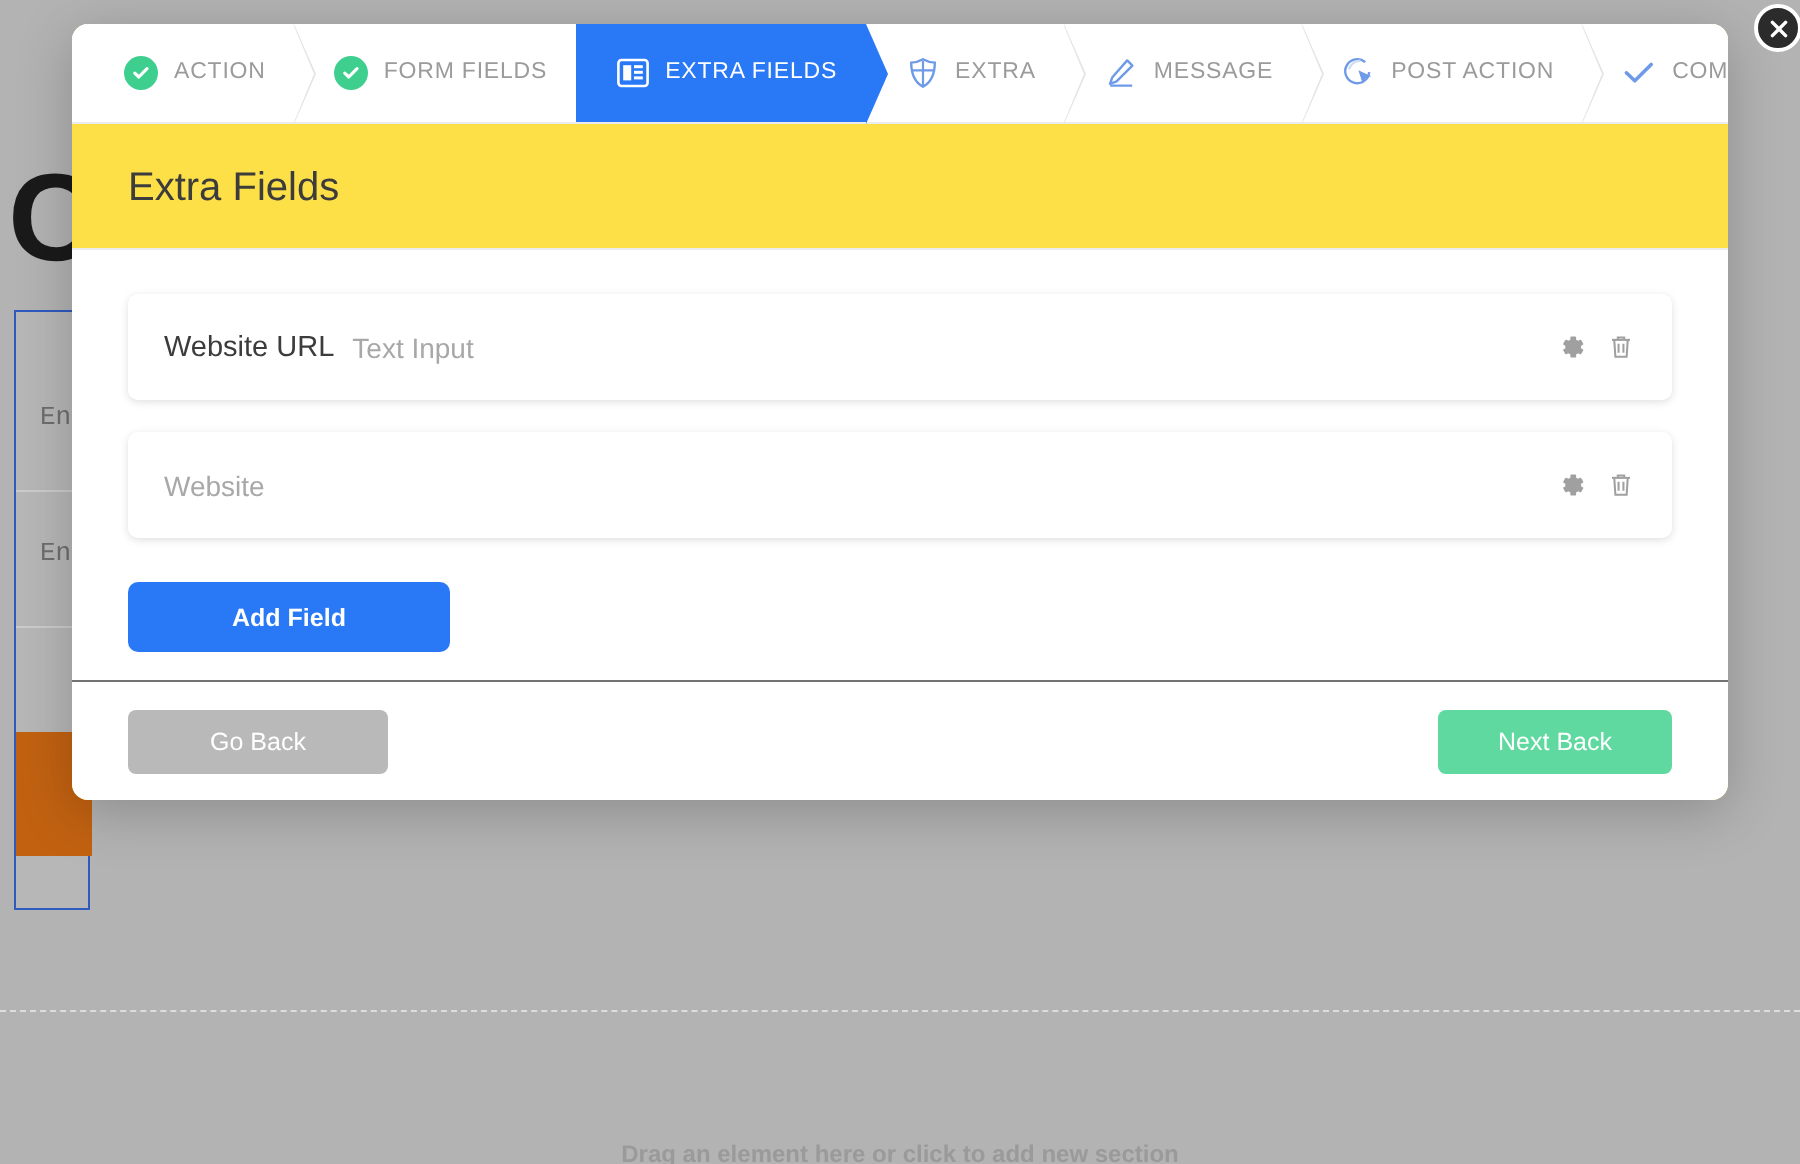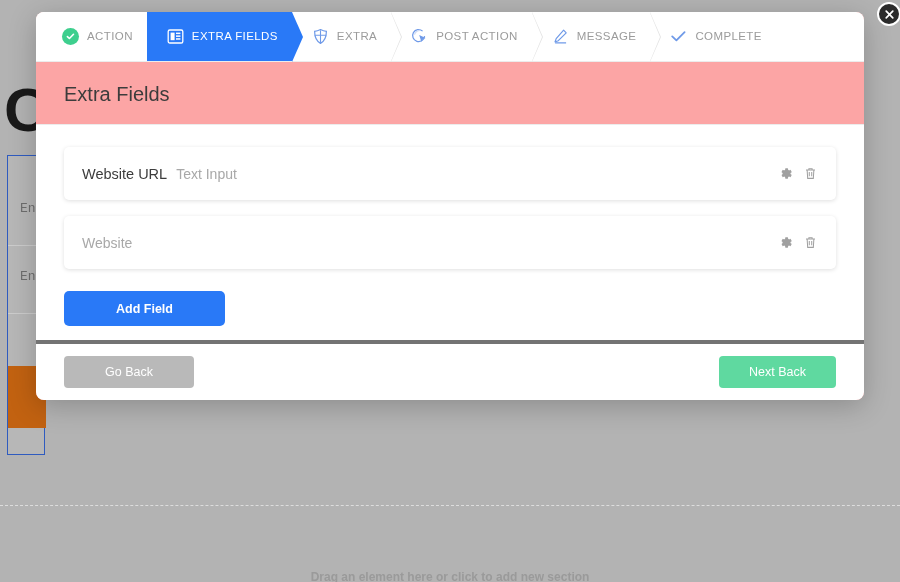--- a/index.html
+++ b/index.html
@@ -41,21 +41,21 @@
   .bg-bottom-text {
     position: absolute; left: 0; top: 570px; width: 900px;
     text-align: center; font-size: 12px; font-weight: 700;
     color: #9a9a9a; white-space: nowrap;
   }
 
   
   .modal {
     position: absolute; left: 36px; top: 12px;
     width: 828px; height: 388px;
-    background: #fca5a5; border-radius: 8px;
+    background: #fde047; border-radius: 8px;
     box-shadow: 0 6px 28px rgba(0,0,0,0.22);
     overflow: hidden; display: flex; flex-direction: column;
   }
   .close-btn {
     position: absolute; left: 877px; top: 2px;
     width: 24px; height: 24px; border-radius: 50%;
     background: #2b2b2b; color: #ffffff;
     display: flex; align-items: center; justify-content: center;
     font-size: 14px; line-height: 1; cursor: pointer; z-index: 20;
     border: 2px solid #ffffff;
@@ -127,21 +127,21 @@
     background: #2979f7; color: #ffffff;
     font-size: 12.5px; font-weight: 700;
     border: none; border-radius: 5px;
     width: 161px; height: 35px; cursor: pointer;
     margin-top: 6px;
   }
 
   
   .footer {
     flex: 0 0 auto; height: 60px;
-    border-top: 4px solid #737373;
+    border-top: 1px solid #737373;
     display: flex; align-items: center; justify-content: space-between;
     padding: 0 28px; background: #ffffff;
   }
   .btn-back {
     background: #b9b9b9; color: #ffffff;
     border: none; border-radius: 4px;
     width: 130px; height: 32px; font-size: 12.5px;
     cursor: pointer;
   }
   .btn-next {
@@ -176,20 +176,33 @@
             <path d="M2.4 5.6 L4.4 7.5 L8.5 3.3" fill="none" stroke="#fff" stroke-width="1.6" stroke-linecap="round" stroke-linejoin="round"></path>
           </svg>
         </span>
       </span>
       <span class="lbl">ACTION</span>
       <svg class="arrow" viewBox="0 0 11 50" preserveAspectRatio="none">
         <path d="M0 0 L11 25 L0 50 L0 49 L10 25 L0 1 Z" fill="#e4e4e4"></path>
       </svg>
     </div>
 
+    <div class="step">
+      <span class="icon-wrap">
+        <span class="check-circle">
+          <svg width="11" height="11" viewBox="0 0 11 11">
+            <path d="M2.4 5.6 L4.4 7.5 L8.5 3.3" fill="none" stroke="#fff" stroke-width="1.6" stroke-linecap="round" stroke-linejoin="round"></path>
+          </svg>
+        </span>
+      </span>
+      <span class="lbl">FORM FIELDS</span>
+      <svg class="arrow" viewBox="0 0 11 50" preserveAspectRatio="none">
+        <path d="M0 0 L11 25 L0 50 L0 49 L10 25 L0 1 Z" fill="#e4e4e4"></path>
+      </svg>
+    </div>
 
     <div class="step active">
       <span class="icon-wrap">
         <svg width="17" height="17" viewBox="0 0 17 17">
           <rect x="1.2" y="2" width="14.6" height="13" rx="1.6" fill="none" stroke="#fff" stroke-width="1.3"></rect>
           <rect x="3.6" y="4.6" width="4" height="7.6" fill="#fff"></rect>
           <rect x="9" y="4.6" width="4.4" height="1.5" fill="#fff"></rect>
           <rect x="9" y="7.4" width="4.4" height="1.5" fill="#fff"></rect>
           <rect x="9" y="10.2" width="4.4" height="1.5" fill="#fff"></rect>
         </svg>
@@ -210,39 +223,39 @@
       </span>
       <span class="lbl">EXTRA</span>
       <svg class="arrow" viewBox="0 0 11 50" preserveAspectRatio="none">
         <path d="M0 0 L11 25 L0 50 L0 49 L10 25 L0 1 Z" fill="#e4e4e4"></path>
       </svg>
     </div>
 
     <div class="step">
       <span class="icon-wrap">
         <svg width="17" height="17" viewBox="0 0 17 17">
+          <path d="M11.6 2.2 L14.2 4.8 L6.3 12.7 L3 13.9 L4.2 10.6 Z" fill="none" stroke="#6f9ae8" stroke-width="1.2" stroke-linejoin="round"></path>
+          <path d="M3.1 14.8 L14.1 14.8" stroke="#6f9ae8" stroke-width="1.2"></path>
+        </svg>
+      </span>
+      <span class="lbl">MESSAGE</span>
+      <svg class="arrow" viewBox="0 0 11 50" preserveAspectRatio="none">
+        <path d="M0 0 L11 25 L0 50 L0 49 L10 25 L0 1 Z" fill="#e4e4e4"></path>
+      </svg>
+    </div>
+
+    <div class="step">
+      <span class="icon-wrap">
+        <svg width="17" height="17" viewBox="0 0 17 17">
           <path d="M11.6 3.1 A6 6 0 1 0 13.6 8.1" fill="none" stroke="#6f9ae8" stroke-width="1.2"></path>
           <path d="M9.2 2.4 A6 6 0 0 0 3.5 6.6" fill="none" stroke="#cfdcf5" stroke-width="1.2"></path>
           <path d="M8.2 7.1 L14.6 10.1 L11.6 11.1 L10.4 14 Z" fill="#6f9ae8"></path>
         </svg>
       </span>
       <span class="lbl">POST ACTION</span>
-      <svg class="arrow" viewBox="0 0 11 50" preserveAspectRatio="none">
-        <path d="M0 0 L11 25 L0 50 L0 49 L10 25 L0 1 Z" fill="#e4e4e4"></path>
-      </svg>
-    </div>
-
-    <div class="step">
-      <span class="icon-wrap">
-        <svg width="17" height="17" viewBox="0 0 17 17">
-          <path d="M11.6 2.2 L14.2 4.8 L6.3 12.7 L3 13.9 L4.2 10.6 Z" fill="none" stroke="#6f9ae8" stroke-width="1.2" stroke-linejoin="round"></path>
-          <path d="M3.1 14.8 L14.1 14.8" stroke="#6f9ae8" stroke-width="1.2"></path>
-        </svg>
-      </span>
-      <span class="lbl">MESSAGE</span>
       <svg class="arrow" viewBox="0 0 11 50" preserveAspectRatio="none">
         <path d="M0 0 L11 25 L0 50 L0 49 L10 25 L0 1 Z" fill="#e4e4e4"></path>
       </svg>
     </div>
 
     <div class="step">
       <span class="icon-wrap">
         <svg width="17" height="17" viewBox="0 0 17 17">
           <path d="M2.2 8.4 L6.4 12.4 L14.6 4.2" fill="none" stroke="#6f9ae8" stroke-width="1.8" stroke-linecap="round" stroke-linejoin="round"></path>
         </svg>

